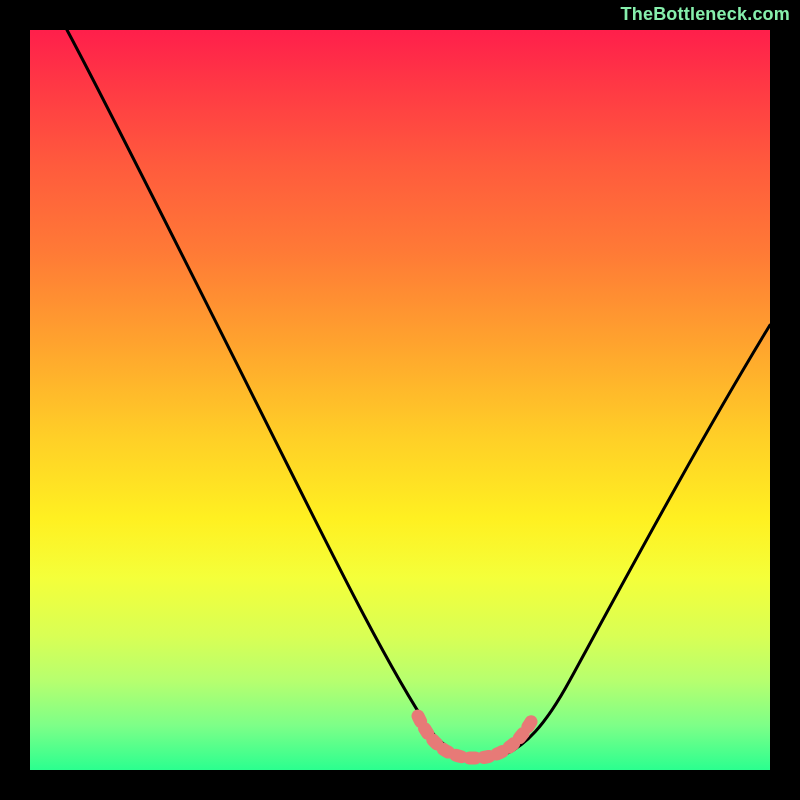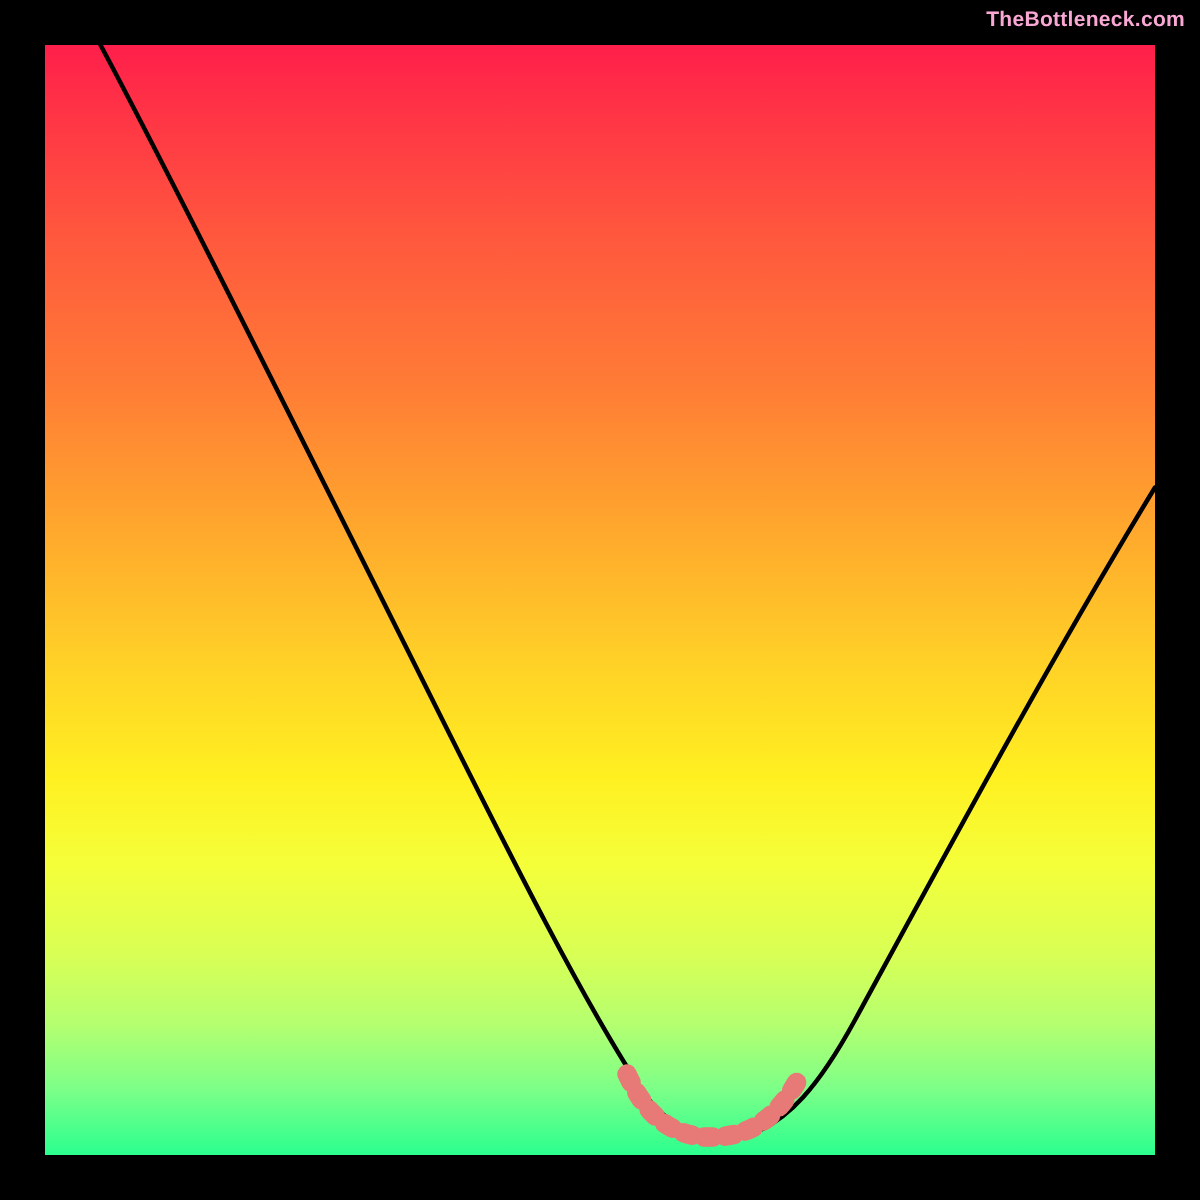--- a/index.html
+++ b/index.html
@@ -14,22 +14,22 @@
   .frame {
     position: relative;
     width: 800px;
     height: 800px;
     background: #000;
   }
   .watermark {
     position: absolute;
     top: 4px;
     right: 10px;
-    color: #f9a8d4;
-    font-size: 14px;
+    color: #86efac;
+    font-size: 18px;
     font-weight: 600;
     letter-spacing: 0.2px;
     user-select: none;
   }
   .plot {
     position: absolute;
     left: 30px;
     top: 30px;
     width: 740px;
     height: 740px;

